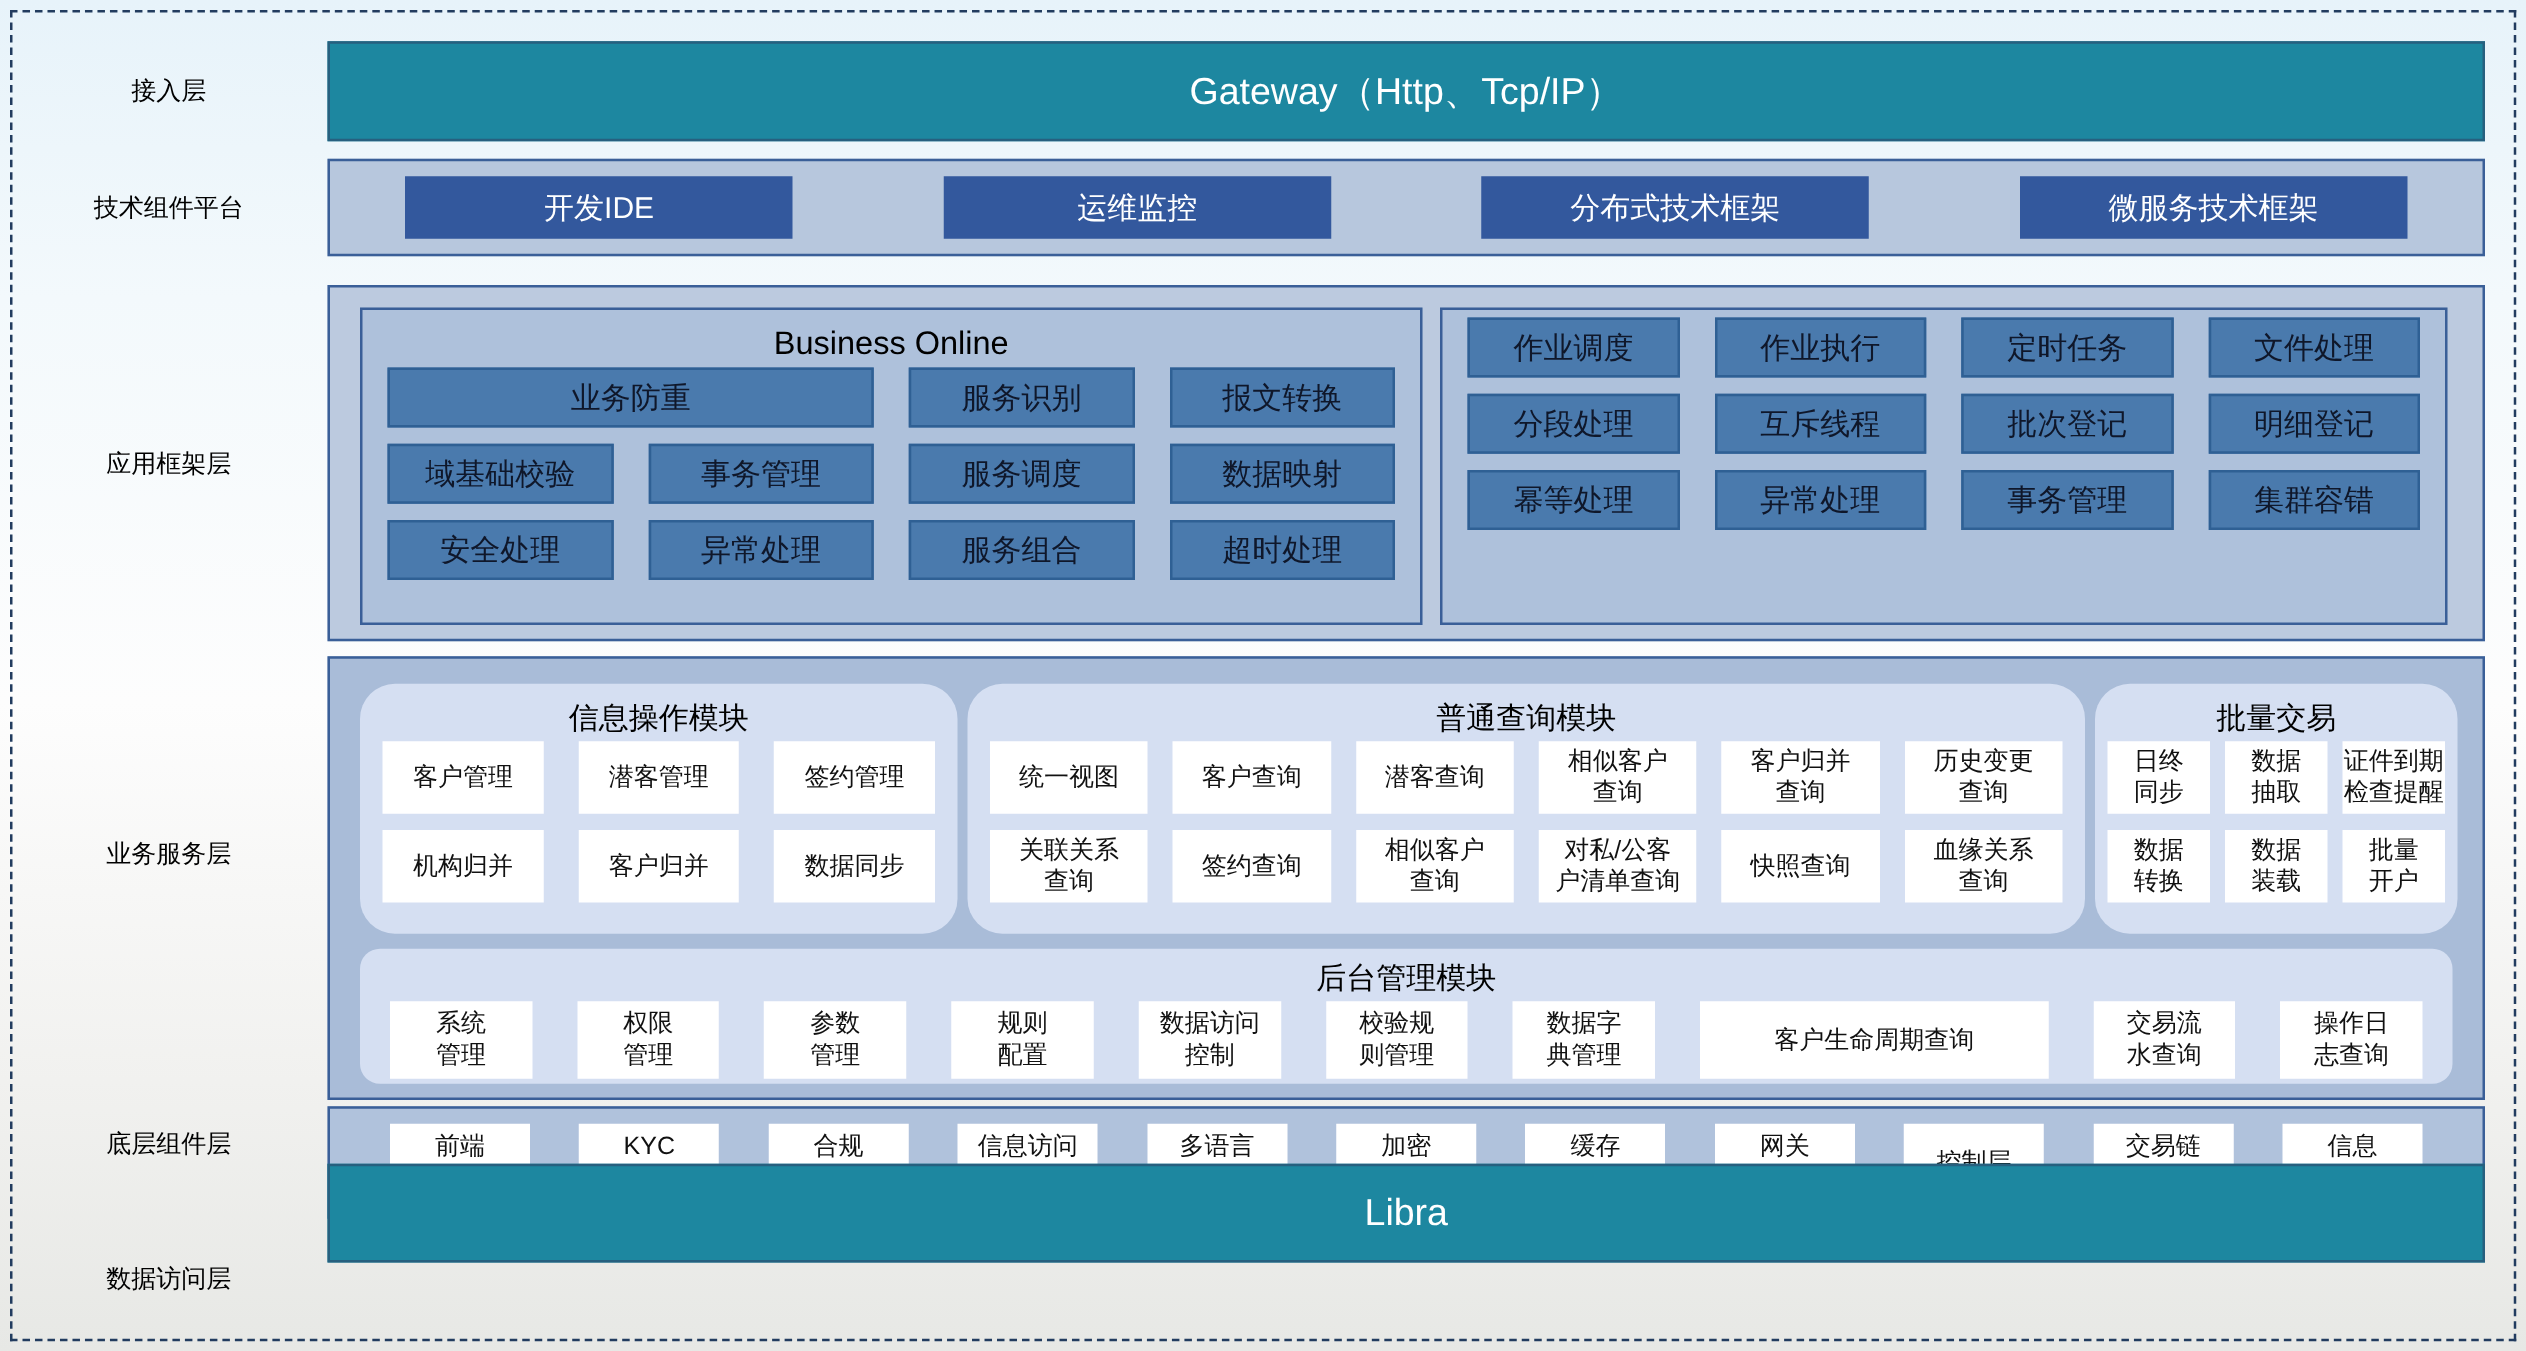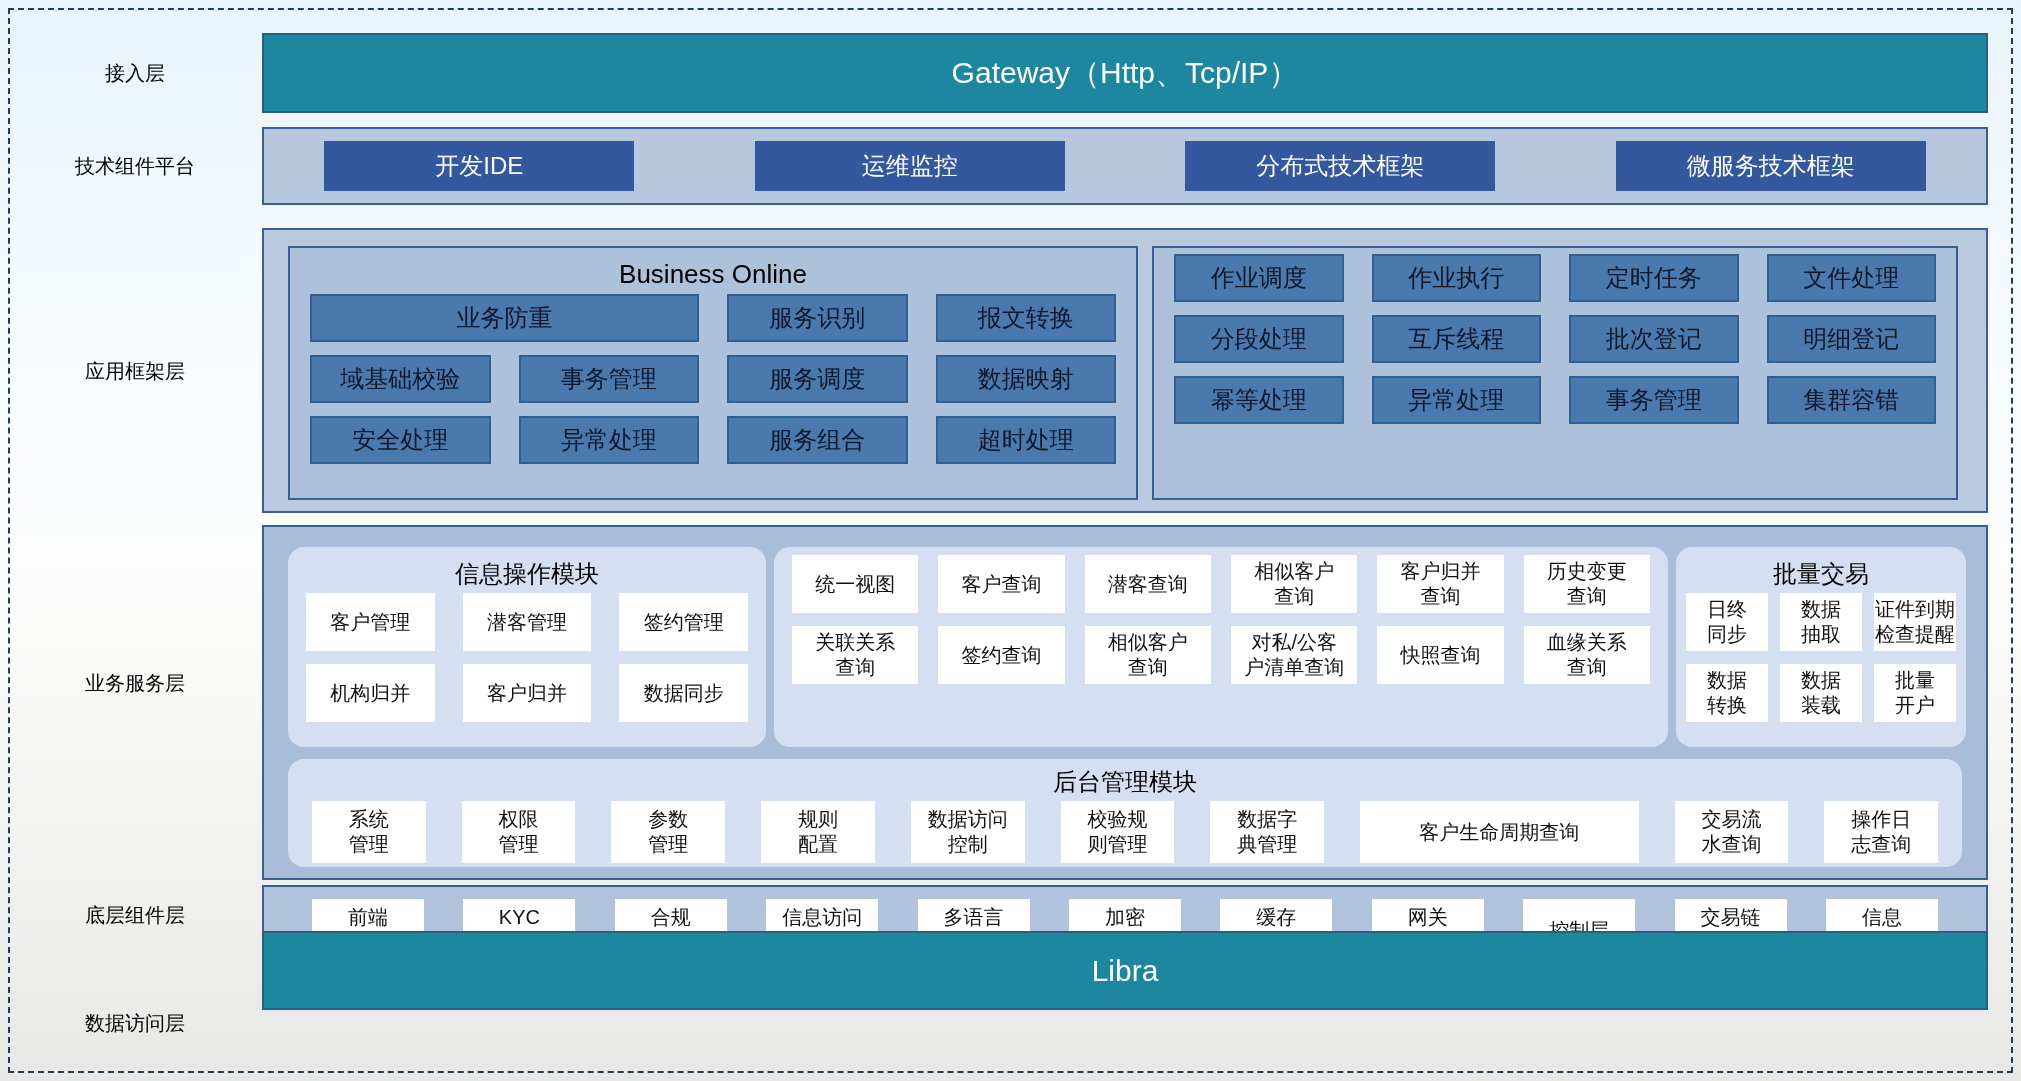--- a/index.html
+++ b/index.html
@@ -25,21 +25,21 @@
     display:flex;align-items:center;justify-content:center;}
   .rows{display:flex;flex-direction:column;gap:13px;}
   .grid4{display:grid;grid-template-columns:repeat(4,1fr);gap:0 28px;}
   .grid6{display:grid;grid-template-columns:repeat(6,1fr);gap:0 20px;}
   .grid3{display:grid;grid-template-columns:repeat(3,1fr);gap:0 28px;}
   .grid3s{display:grid;grid-template-columns:repeat(3,1fr);gap:0 12px;}
   .blue-chip{height:48px;background:#4a7aad;border:2px solid #2f6094;color:#0f172a;
     font-size:24px;display:flex;align-items:center;justify-content:center;box-sizing:border-box;}
   .service-box{background:#a9bcd8;border:2px solid #3a5f98;}
   .service-panel{position:absolute;top:20px;height:200px;background:#d5dff2;
-    border-radius:16px;box-sizing:border-box;padding:8px 18px 0 18px;}
+    border-radius:28px;box-sizing:border-box;padding:8px 18px 0 18px;}
   .panel-title{font-size:24px;color:#000;text-align:center;height:38px;
     display:flex;align-items:center;justify-content:center;}
   .white-chip{height:58px;background:#ffffff;color:#111;font-size:20px;line-height:1.25;
     display:flex;align-items:center;justify-content:center;text-align:center;
     white-space:pre-line;box-sizing:border-box;}
   .admin-panel{position:absolute;top:232px;left:0;right:0;height:108px;background:#d5dff2;
     border-radius:16px;box-sizing:border-box;padding:4px 24px 0 24px;}
   .admin-row{display:flex;gap:36px;align-items:stretch;justify-content:space-between;}
   .admin-row .white-chip{flex:1;height:62px;}
   .admin-row .white-chip.wide{flex:2.45;}
@@ -125,20 +125,21 @@
             <div class="white-chip">签约管理</div>
           </div>
           <div class="grid3">
             <div class="white-chip">机构归并</div>
             <div class="white-chip">客户归并</div>
             <div class="white-chip">数据同步</div>
           </div>
         </div>
     </div>
     <div class="service-panel" style="left:510px;width:894px">
+      <div class="panel-title">普通查询模块</div>
       <div class="rows">
           <div class="grid6">
             <div class="white-chip">统一视图</div>
             <div class="white-chip">客户查询</div>
             <div class="white-chip">潜客查询</div>
             <div class="white-chip">相似客户
 查询</div>
             <div class="white-chip">客户归并
 查询</div>
             <div class="white-chip">历史变更

